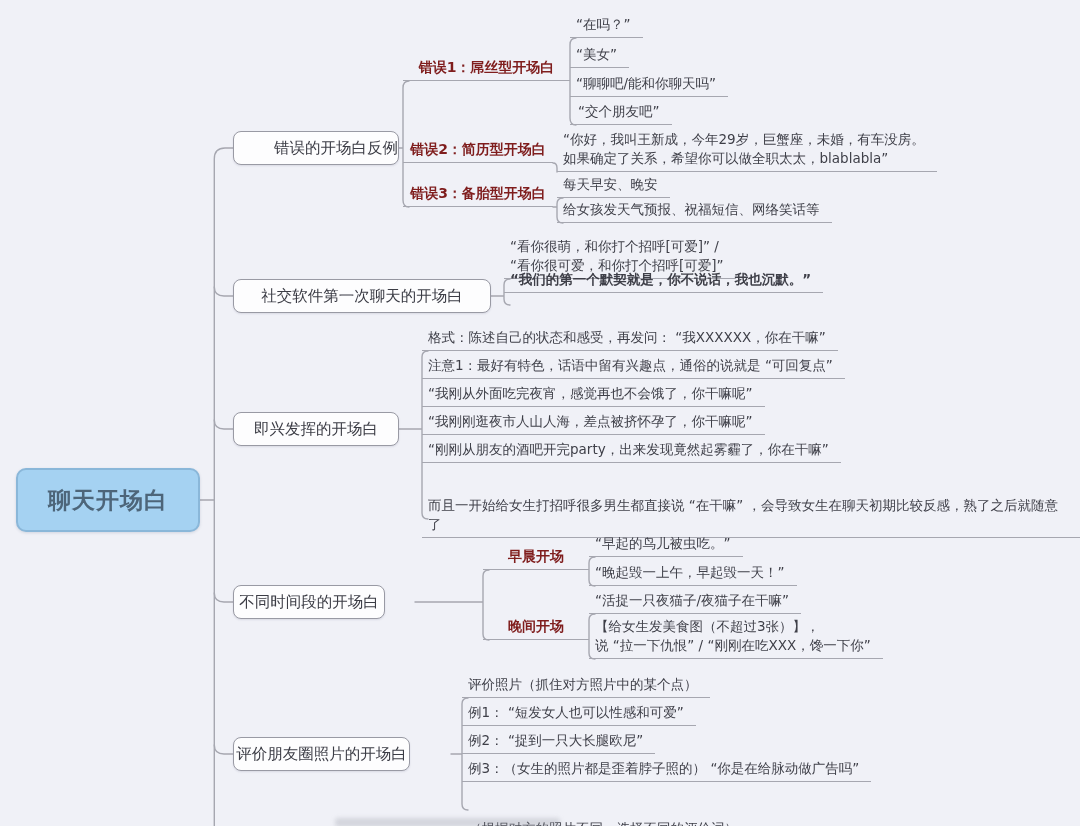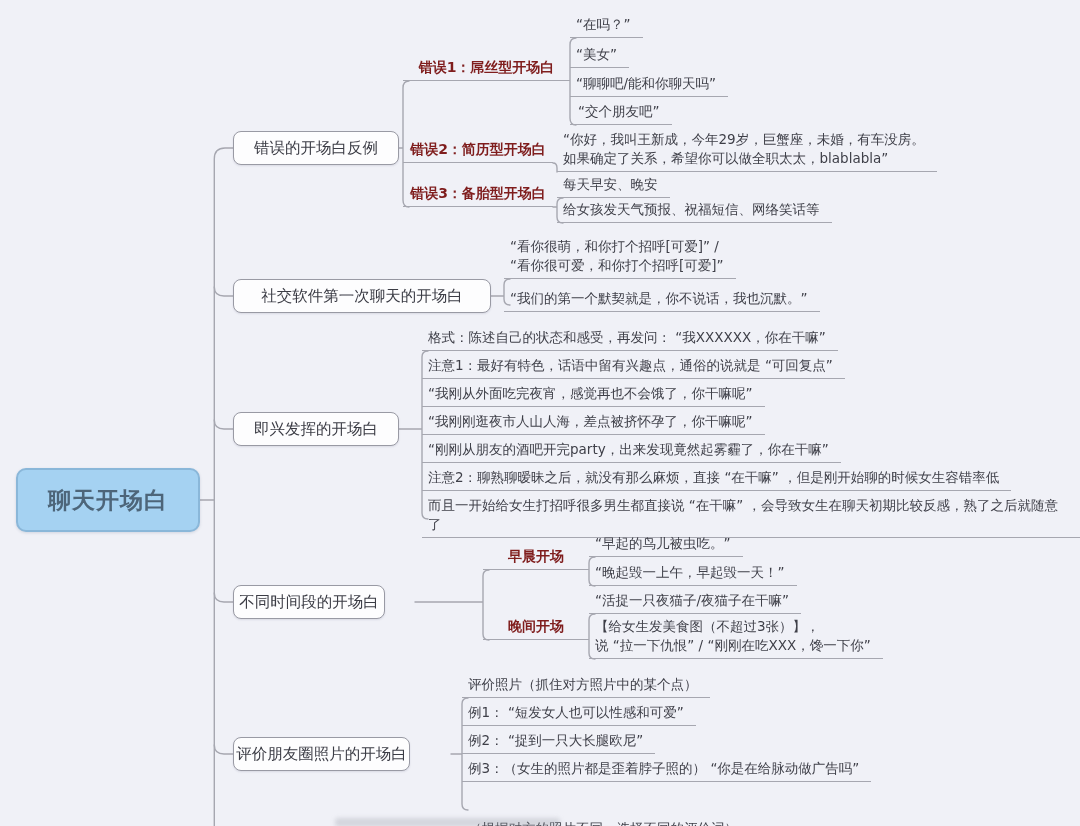--- a/index.html
+++ b/index.html
@@ -74,48 +74,47 @@
       <path d="M595 557 Q589 557 589 563 V580 Q589 586 595 586"></path>
 
       <path d="M595 614 Q589 614 589 620 V653 Q589 659 595 659"></path>
 
       <path d="M451 754 H462 M468 698 Q462 698 462 704 V804 Q462 810 468 810"></path>
     </g>
   </svg>
 
   <div class="root">聊天开场白</div>
 
-  <div class="bx" style="left:233px;top:131px;width:166px;">错误的开场白反例</div>
+  <div class="bx" style="left:233px;top:131px;width:166px;text-align:right;">错误的开场白反例</div>
 
   <div class="lb" style="left:403px;top:57px;width:167px;">错误1：屌丝型开场白</div>
   <div class="lf" style="left:570px;top:15px;">“在吗？”</div>
   <div class="lf" style="left:570px;top:45px;">“美女”</div>
   <div class="lf" style="left:570px;top:74px;">“聊聊吧/能和你聊天吗”</div>
   <div class="lf" style="left:570px;top:102px;padding-left:8px;">“交个朋友吧”</div>
 
   <div class="lb" style="left:403px;top:139px;width:150px;">错误2：简历型开场白</div>
   <div class="lf" style="left:557px;top:130px;">“你好，我叫王新成，今年29岁，巨蟹座，未婚，有车没房。
 如果确定了关系，希望你可以做全职太太，blablabla”</div>
 
   <div class="lb" style="left:403px;top:183px;width:150px;">错误3：备胎型开场白</div>
   <div class="lf" style="left:557px;top:175px;">每天早安、晚安</div>
   <div class="lf" style="left:557px;top:200px;">给女孩发天气预报、祝福短信、网络笑话等</div>
 
   <div class="bx" style="left:233px;top:279px;width:258px;">社交软件第一次聊天的开场白</div>
   <div class="lf" style="left:504px;top:237px;">“看你很萌，和你打个招呼[可爱]” /
 “看你很可爱，和你打个招呼[可爱]”</div>
-  <div class="lf" style="left:504px;top:289px;">“我们的第一个默契就是，你不说话，我也沉默。”</div>
+  <div class="lf" style="left:504px;top:270px;font-weight:bold;">“我们的第一个默契就是，你不说话，我也沉默。”</div>
 
   <div class="bx" style="left:233px;top:412px;width:166px;">即兴发挥的开场白</div>
   <div class="lf" style="left:422px;top:328px;">格式：陈述自己的状态和感受，再发问： “我XXXXXX，你在干嘛”</div>
   <div class="lf" style="left:422px;top:356px;">注意1：最好有特色，话语中留有兴趣点，通俗的说就是 “可回复点”</div>
   <div class="lf" style="left:422px;top:384px;">“我刚从外面吃完夜宵，感觉再也不会饿了，你干嘛呢”</div>
   <div class="lf" style="left:422px;top:412px;">“我刚刚逛夜市人山人海，差点被挤怀孕了，你干嘛呢”</div>
   <div class="lf" style="left:422px;top:440px;">“刚刚从朋友的酒吧开完party，出来发现竟然起雾霾了，你在干嘛”</div>
-  <div class="lf" style="left:422px;top:468px;">注意2：聊熟聊暧昧之后，就没有那么麻烦，直接 “在干嘛” ，但是刚开始聊的时候女生容错率低</div>
   <div class="lf" style="left:422px;top:496px;">而且一开始给女生打招呼很多男生都直接说 “在干嘛” ，会导致女生在聊天初期比较反感，熟了之后就随意了</div>
 
   <div class="bx" style="left:233px;top:585px;width:152px;">不同时间段的开场白</div>
 
   <div class="lb" style="left:483px;top:546px;width:106px;">早晨开场</div>
   <div class="lf" style="left:589px;top:534px;">“早起的鸟儿被虫吃。”</div>
   <div class="lf" style="left:589px;top:563px;">“晚起毁一上午，早起毁一天！”</div>
 
   <div class="lb" style="left:483px;top:616px;width:106px;">晚间开场</div>
   <div class="lf" style="left:589px;top:591px;">“活捉一只夜猫子/夜猫子在干嘛”</div>

